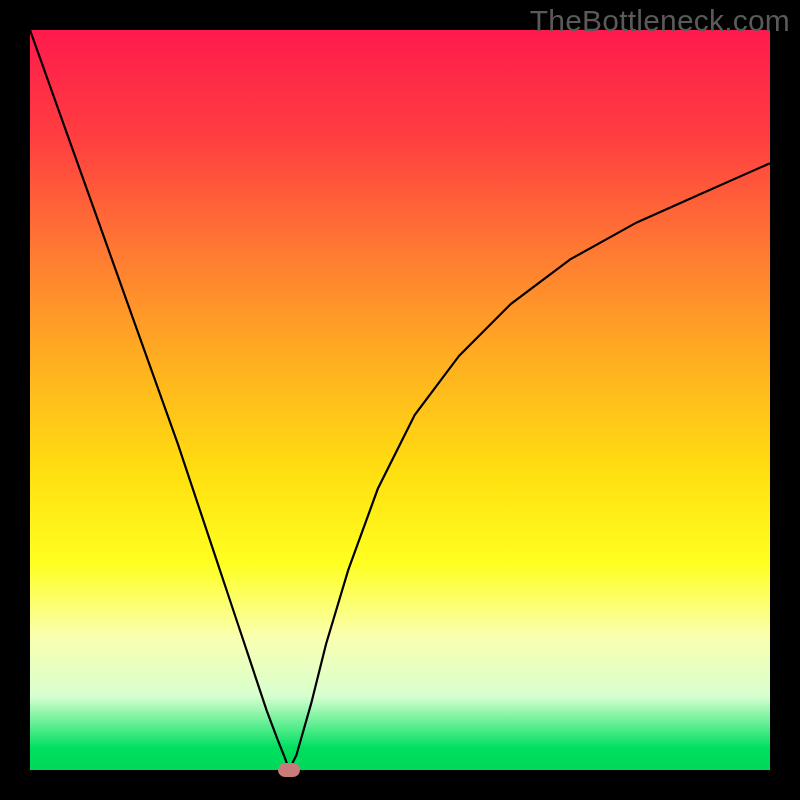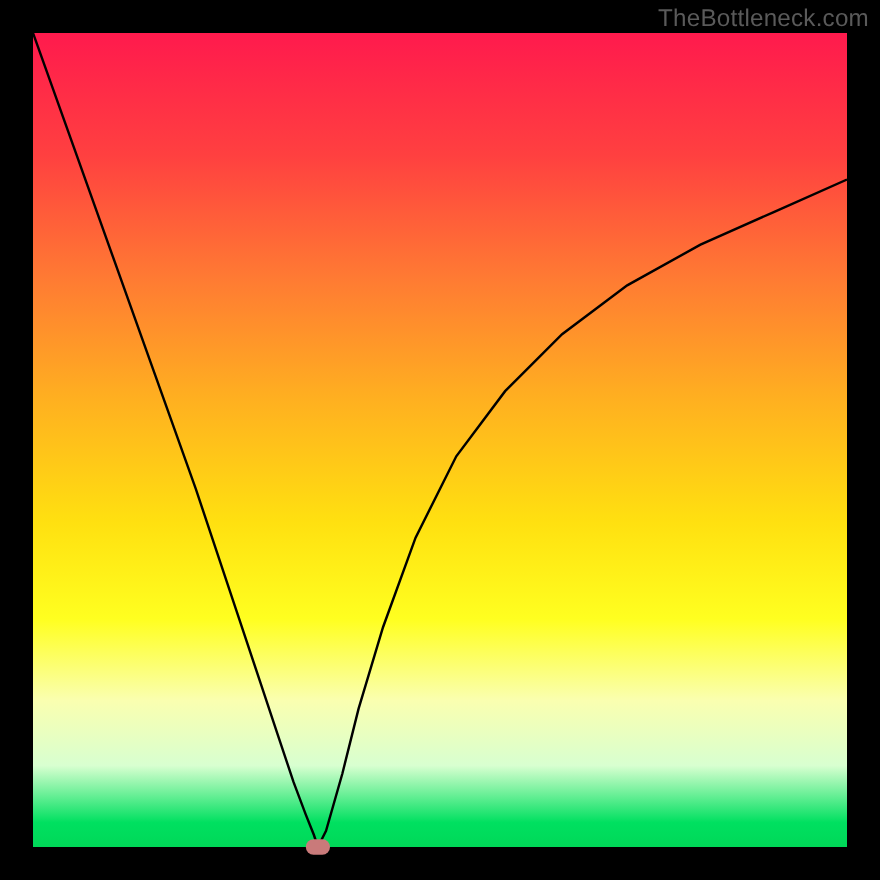--- a/index.html
+++ b/index.html
@@ -30,21 +30,21 @@
     height: 14px;
     background: #c97a7a;
     border-radius: 7px;
     transform: translate(-50%, -50%);
   }
   .watermark {
     position: absolute;
     top: 4px;
     right: 10px;
     color: #5a5a5a;
-    font-size: 22px;
+    font-size: 30px;
     font-weight: 500;
     letter-spacing: 0.2px;
   }
 </style>
 </head>
 <body>
 
 <div class="frame"></div>
 
 <div class="plot-area"></div>

